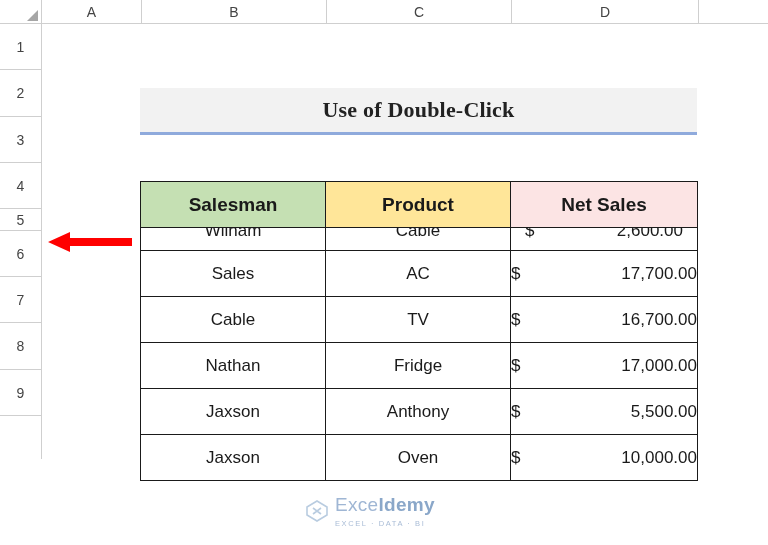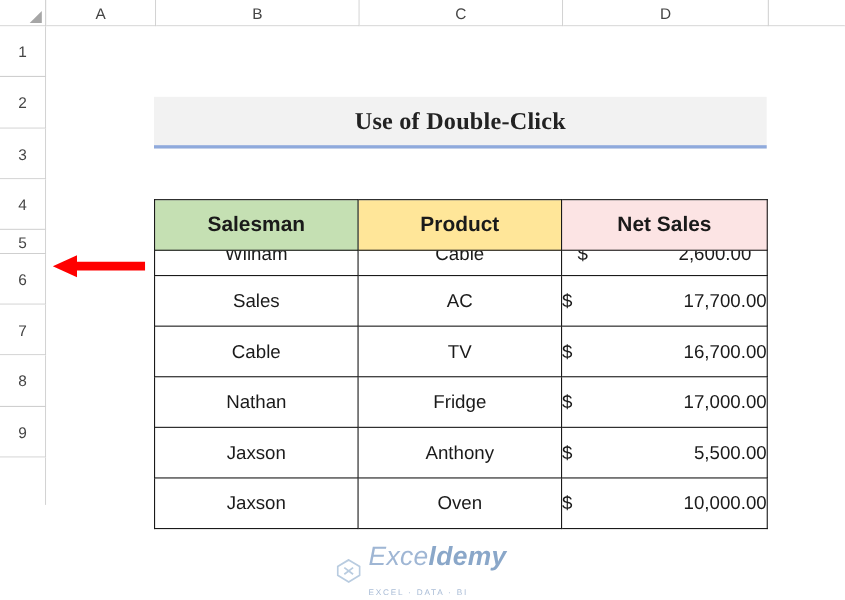--- a/index.html
+++ b/index.html
@@ -208,32 +208,31 @@
   .logo-mark {
     width: 22px;
     height: 22px;
   }
   .logo-text-wrap {
     display: flex;
     flex-direction: column;
     line-height: 1;
   }
   .logo-word {
-    font-size: 24px;
+    font-size: 19px;
     color: #9fb6d4;
     font-family: "Liberation Sans", sans-serif;
     letter-spacing: 0.3px;
-    font-style: italic;
   }
   .logo-word b { color: #8aa7c9; font-weight: bold; }
   .logo-sub {
     font-size: 7.5px;
     color: #a9bcd6;
     letter-spacing: 1.6px;
-    margin-top: 16px;
+    margin-top: 6px;
   }
 </style>
 </head>
 <body>
 
 <div class="sheet">
 
   <div class="col-header-row">
     <div class="corner-cell">
       <span class="corner-tri"></span>

